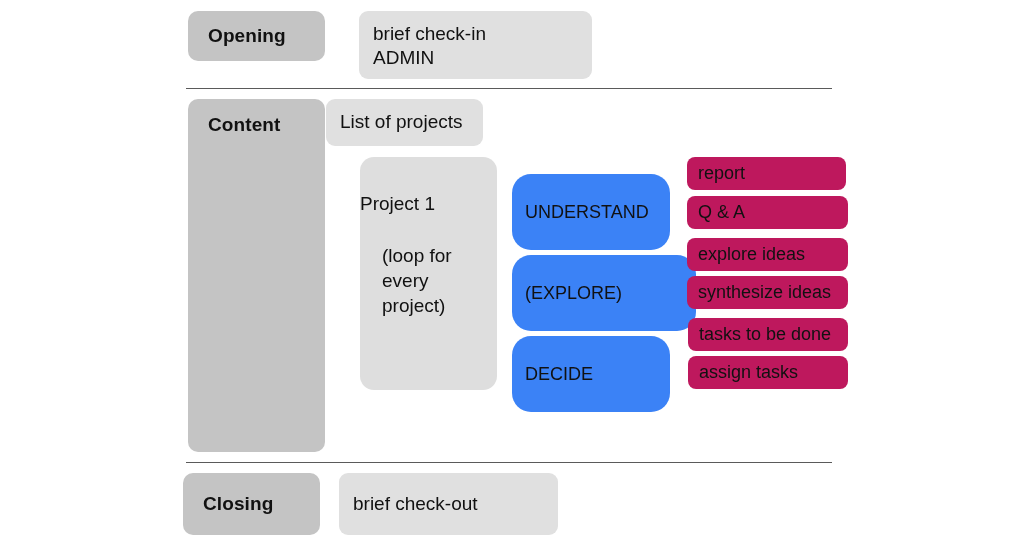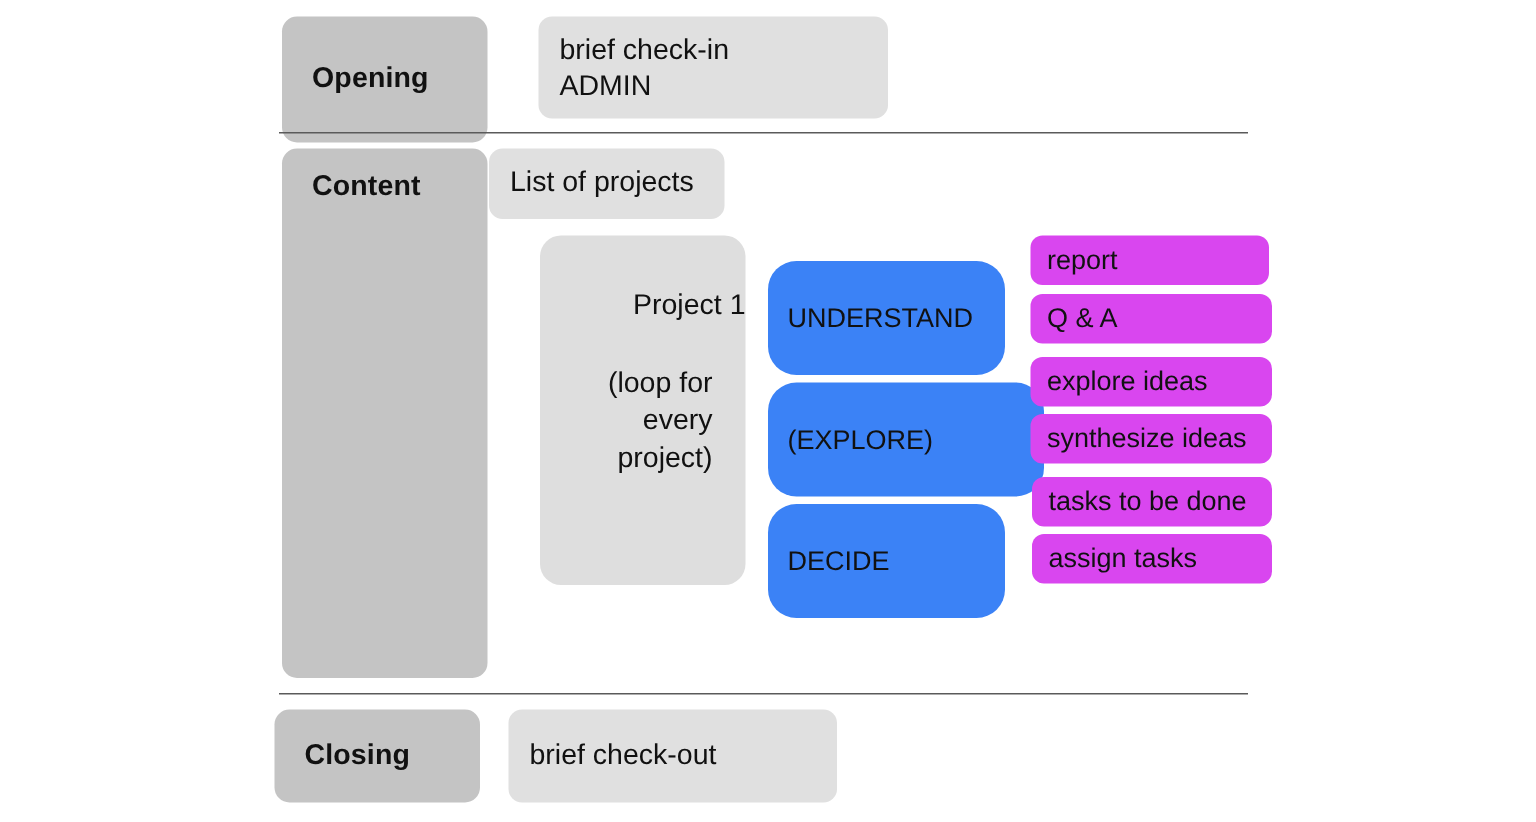--- a/index.html
+++ b/index.html
@@ -53,39 +53,39 @@
     padding-left: 14px;
     line-height: 1.28;
   }
 
   .card.top-align {
     align-items: flex-start;
     padding-top: 11px;
   }
 
   .pill {
-    background: #d946ef;
+    background: #be185d;
     border-radius: 8px;
     font-size: 18px;
     padding-left: 11px;
   }
 
   .phase {
     background: #3b82f6;
     border-radius: 19px;
     font-size: 18px;
     padding-left: 13px;
     margin-top: 19px;
   }
 
   .loop-card {
     background: #dedede;
     border-radius: 14px;
     display: block;
-    text-align: right;
+    text-align: left;
     font-size: 19px;
     padding: 0;
   }
   .loop-title {
     margin-top: 36px;
     font-size: 19px;
     color: #111;
   }
   .loop-sub {
     margin-top: 28px;
@@ -99,21 +99,21 @@
     position: absolute;
     height: 0;
     border-top: 1.6px solid #5a5a5a;
   }
 </style>
 </head>
 <body>
 
 <div class="canvas">
 
-  <div class="box stage-box" style="left:188px; top:11px; width:137px; height:84px;">
+  <div class="box stage-box" style="left:188px; top:11px; width:137px; height:50px;">
     <span>Opening</span>
   </div>
 
   <div class="box card top-align" style="left:339px; top:11px; width:233px; height:68px;margin-left:20px;">
     <div>
       <div>brief check-in</div>
       <div>ADMIN</div>
     </div>
   </div>
 

